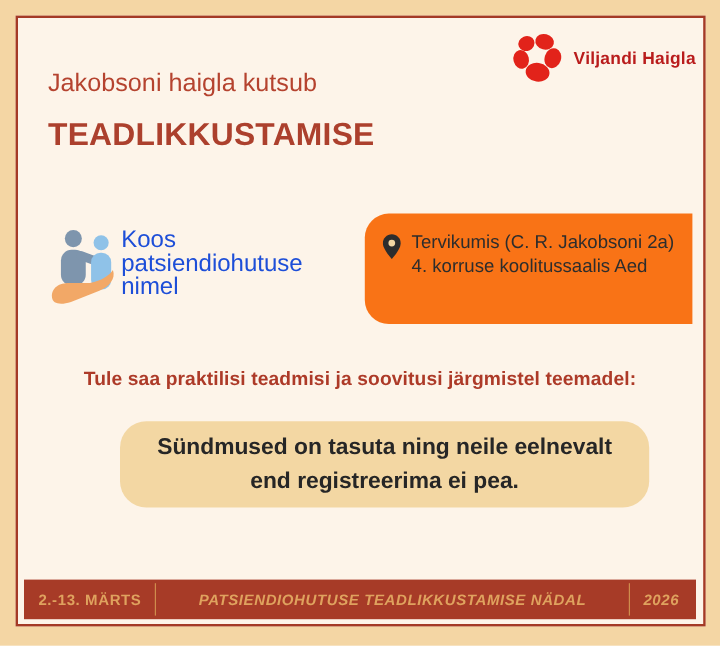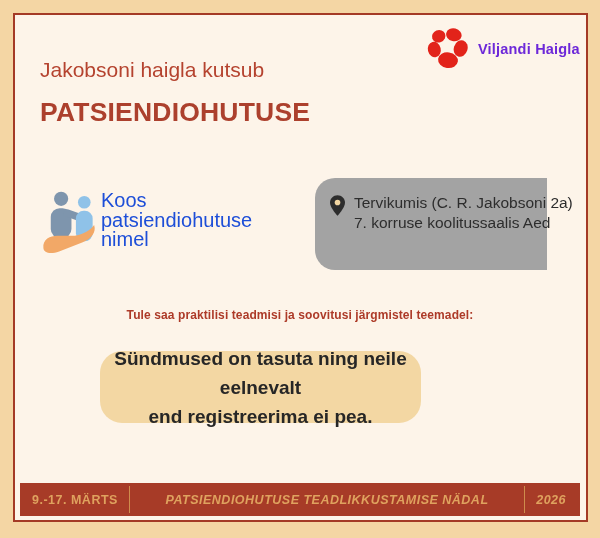--- a/index.html
+++ b/index.html
@@ -20,21 +20,21 @@
     border: 2.5px solid #a43a26;
   }
 
   
   .brand {
     position: absolute; left: 426px; top: 27px;
     display: flex; align-items: center; gap: 9px;
   }
   .brand svg { width: 43px; height: 43px; display: block; }
   .brand-name {
-    color: #6d28d9; font-weight: bold; font-size: 14.5px; letter-spacing: 0.2px;
+    color: #b91c1c; font-weight: bold; font-size: 14.5px; letter-spacing: 0.2px;
   }
 
   .intro {
     position: absolute; left: 40px; top: 56px;
     color: #b5432f; font-size: 21px; line-height: 27px;
   }
   .title {
     position: absolute; left: 40px; top: 95px;
     color: #ac402d; font-size: 26.5px; font-weight: 800;
     line-height: 34px; letter-spacing: 0.2px;
@@ -42,39 +42,39 @@
 
   
   .koos-icon { position: absolute; left: 40px; top: 189px; width: 58px; height: 67px; }
   .koos-caption {
     position: absolute; left: 101px; top: 191px; width: 178px;
     color: #1d4ed8; font-size: 20px; font-weight: normal; line-height: 19.5px;
   }
 
   
   .info-box {
-    position: absolute; left: 315px; top: 178px; width: 232px; height: 92px;
-    background: #a3a3a3;
+    position: absolute; left: 304px; top: 178px; width: 273px; height: 92px;
+    background: #f97316;
     border-radius: 20px 0 0 20px;
     padding: 15px 0 0 15px;
     z-index: 2;
   }
   .info-row { display: flex; gap: 9px; color: #2d2d2d; font-size: 15.5px; line-height: 20px; }
   .info-row + .info-row { margin-top: 10px; }
   .info-row svg { flex: 0 0 auto; margin-top: 2px; }
   .info-text { white-space: nowrap; }
 
   .lead {
     position: absolute; left: 0; right: 0; top: 308px;
-    text-align: center; color: #ad3a28; font-size: 12px; font-weight: bold;
+    text-align: center; color: #ad3a28; font-size: 16px; font-weight: bold;
     white-space: nowrap; letter-spacing: 0.1px;
   }
 
   .note-box {
-    position: absolute; left: 100px; top: 351px; width: 321px; height: 72px;
+    position: absolute; left: 100px; top: 351px; width: 441px; height: 72px;
     background: #f3d7a3; border-radius: 22px;
     display: flex; flex-direction: column; justify-content: center;
     text-align: center;
     color: #262626; font-size: 19px; font-weight: bold; line-height: 29px;
   }
 
   
   .footer-bar {
     position: absolute; left: 20px; top: 483px; width: 560px; height: 33px;
     background: #a73b27;
@@ -103,54 +103,54 @@
         <ellipse cx="22.5" cy="34" rx="10.2" ry="8" transform="rotate(8 22.5 34)"></ellipse>
         <ellipse cx="8.5" cy="23" rx="6.6" ry="8" transform="rotate(-14 8.5 23)"></ellipse>
       </g>
     </svg>
     <span class="brand-name">Viljandi Haigla</span>
   </div>
 
   <div class="intro">Jakobsoni haigla kutsub</div>
 
   <div class="title">
-    <div>PATSIENDIOHUTUSE</div>
+    <div>TEADLIKKUSTAMISE</div>
   </div>
 
   <svg class="koos-icon" viewBox="0 0 58 68" aria-hidden="true">
     <circle cx="21" cy="10" r="7.2" fill="#7e95ad"></circle>
     <rect x="10.5" y="19.5" width="21" height="30" rx="9" fill="#7e95ad"></rect>
     <rect x="25" y="19.5" width="21" height="7.5" rx="3.7" transform="rotate(20 25 19.5)" fill="#7e95ad"></rect>
     <circle cx="44.5" cy="13.5" r="6.4" fill="#8fc2e8"></circle>
     <rect x="36" y="22" width="17" height="31" rx="8" fill="#8fc2e8"></rect>
     <path d="M3,60 C2,51 10,47.5 17,47.5 L35,47.5 C45,45.5 51,41.5 54.5,36.5 C57,44 51.5,50.5 43,54 L19,63.5 C10,66.5 3.5,65 3,60 Z" fill="#f2a867"></path>
   </svg>
   <div class="koos-caption">Koos patsiendiohutuse nimel</div>
 
   <div class="info-box">
     <div class="info-row">
       <svg width="15" height="21" viewBox="0 0 16 22" aria-hidden="true">
         <path d="M8,0 C3.6,0 0,3.6 0,8 c0,5.3 8,14 8,14 s8,-8.7 8,-14 C16,3.6 12.4,0 8,0 Z" fill="#2d2d2d"></path>
         <circle cx="8" cy="7.8" r="3" fill="#f3d7a3"></circle>
       </svg>
       <div>
         <div class="info-text">Tervikumis (C. R. Jakobsoni 2a)</div>
-        <div class="info-text">7. korruse koolitussaalis Aed</div>
+        <div class="info-text">4. korruse koolitussaalis Aed</div>
       </div>
     </div>
   </div>
 
   <div class="lead">Tule saa praktilisi teadmisi ja soovitusi järgmistel teemadel:</div>
 
   <div class="note-box">
     <div>Sündmused on tasuta ning neile eelnevalt</div>
     <div>end registreerima ei pea.</div>
   </div>
 
   <div class="footer-bar">
-    <span class="f-left">9.-17. MÄRTS</span>
+    <span class="f-left">2.-13. MÄRTS</span>
     <span class="fdiv"></span>
     <span class="f-center">PATSIENDIOHUTUSE TEADLIKKUSTAMISE NÄDAL</span>
     <span class="fdiv"></span>
     <span class="f-right">2026</span>
   </div>
 
 </div>
 
 </body></html>

